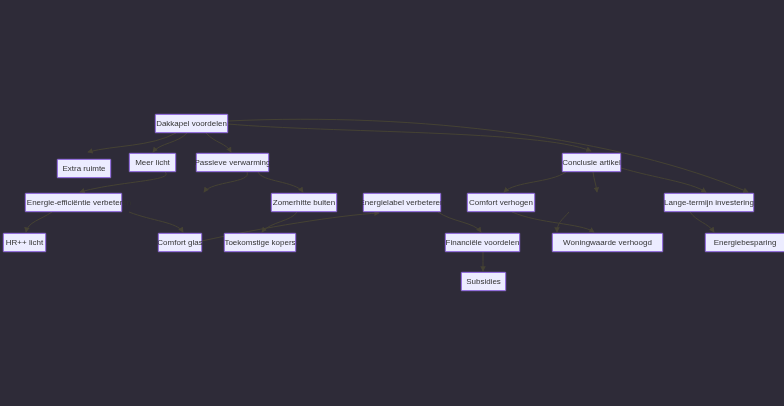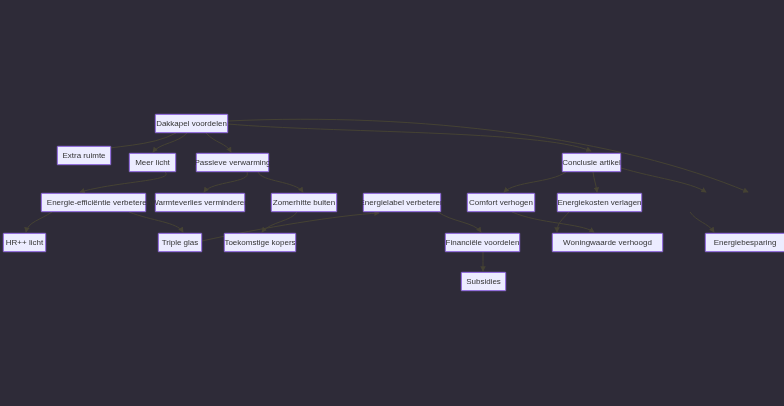--- a/index.html
+++ b/index.html
@@ -50,55 +50,52 @@
       <path d="M593,172 C594,180 596,184 597,192" class="edge" marker-end="url(#arrowhead)"></path>
       <path d="M621,168 C655,178 690,182 706,192" class="edge" marker-end="url(#arrowhead)"></path>
       <path d="M569,212 C562,220 557,223 557,232" class="edge" marker-end="url(#arrowhead)"></path>
       <path d="M512,212 C540,224 580,223 594,232" class="edge" marker-end="url(#arrowhead)"></path>
       <path d="M690,212 C697,222 708,223 714,232" class="edge" marker-end="url(#arrowhead)"></path>
       <path d="M483,252 C483,258 483,265 483,271" class="edge" marker-end="url(#arrowhead)"></path>
     </svg>
 <div class="node" style="left: 155px; top: 114px; width: 73px; height: 19px;">
       <span>Dakkapel voordelen</span>
     </div>
-    <div class="node" style="left: 57px; top: 146px; width: 54px; height: 19px;">
+    <div class="node" style="left: 57px; top: 159px; width: 54px; height: 19px;">
       <span>Extra ruimte</span>
     </div>
     <div class="node" style="left: 129px; top: 153px; width: 47px; height: 19px;">
       <span>Meer licht</span>
     </div>
     <div class="node" style="left: 196px; top: 153px; width: 73px; height: 19px;">
       <span>Passieve verwarming</span>
     </div>
     <div class="node" style="left: 562px; top: 153px; width: 59px; height: 19px;">
       <span>Conclusie artikel</span>
     </div>
-    <div class="node" style="left: 41px; top: 193px; width: 105px; height: 19px; padding-left: 11px;">
+    <div class="node" style="left: 25px; top: 193px; width: 97px; height: 19px; padding-left: 11px;">
       <span>Energie-efficiëntie verbeteren</span>
-    </div>
-    <div class="node" style="left: 155px; top: 193px; width: 90px; height: 19px;">
-      <span>Warmteverlies verminderen</span>
     </div>
     <div class="node" style="left: 271px; top: 193px; width: 66px; height: 19px; justify-content: center;">
       <span>Zomerhitte buiten</span>
     </div>
     <div class="node" style="left: 363px; top: 193px; width: 78px; height: 19px;">
       <span>Energielabel verbeteren</span>
     </div>
     <div class="node" style="left: 467px; top: 193px; width: 68px; height: 19px;">
       <span>Comfort verhogen</span>
     </div>
-    <div class="node" style="left: 557px; top: 193px; width: 85px; height: 19px;">
-      <span>Energiekosten verlagen</span>
+    <div class="node" style="left: 664px; top: 193px; width: 90px; height: 19px;">
+      <span>Lange-termijn investering</span>
     </div>
     <div class="node" style="left: 3px; top: 233px; width: 43px; height: 19px;">
       <span>HR++ licht</span>
     </div>
     <div class="node" style="left: 158px; top: 233px; width: 44px; height: 19px;">
-      <span>Triple glas</span>
+      <span>Comfort glas</span>
     </div>
     <div class="node" style="left: 224px; top: 233px; width: 72px; height: 19px;">
       <span>Toekomstige kopers</span>
     </div>
     <div class="node" style="left: 445px; top: 233px; width: 75px; height: 19px;">
       <span>Financiële voordelen</span>
     </div>
     <div class="node" style="left: 552px; top: 233px; width: 111px; height: 19px;">
       <span>Woningwaarde verhoogd</span>
     </div>

